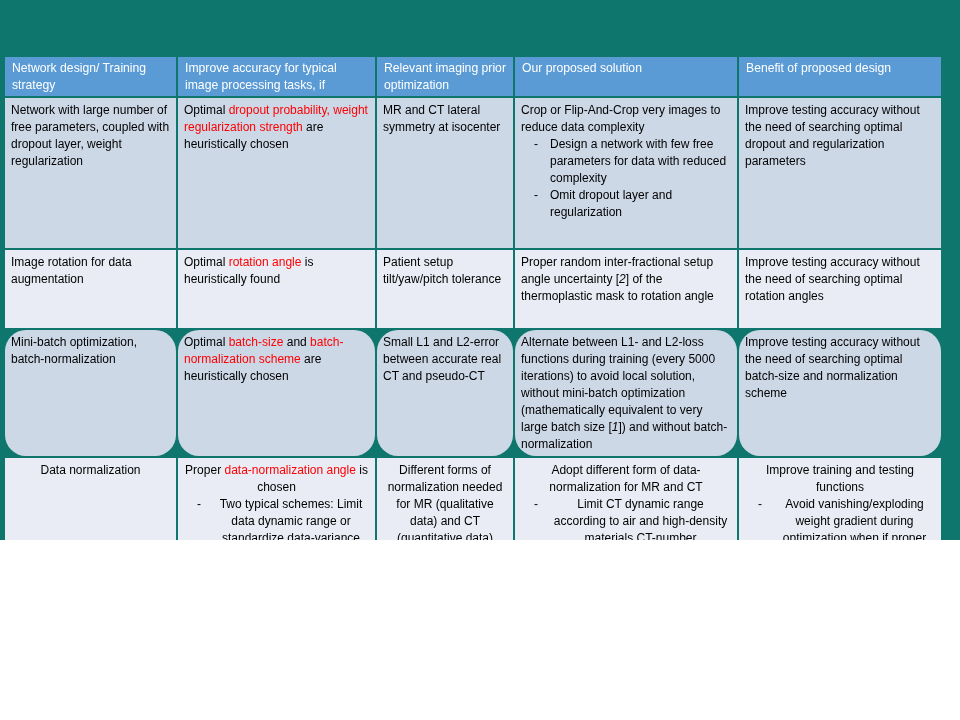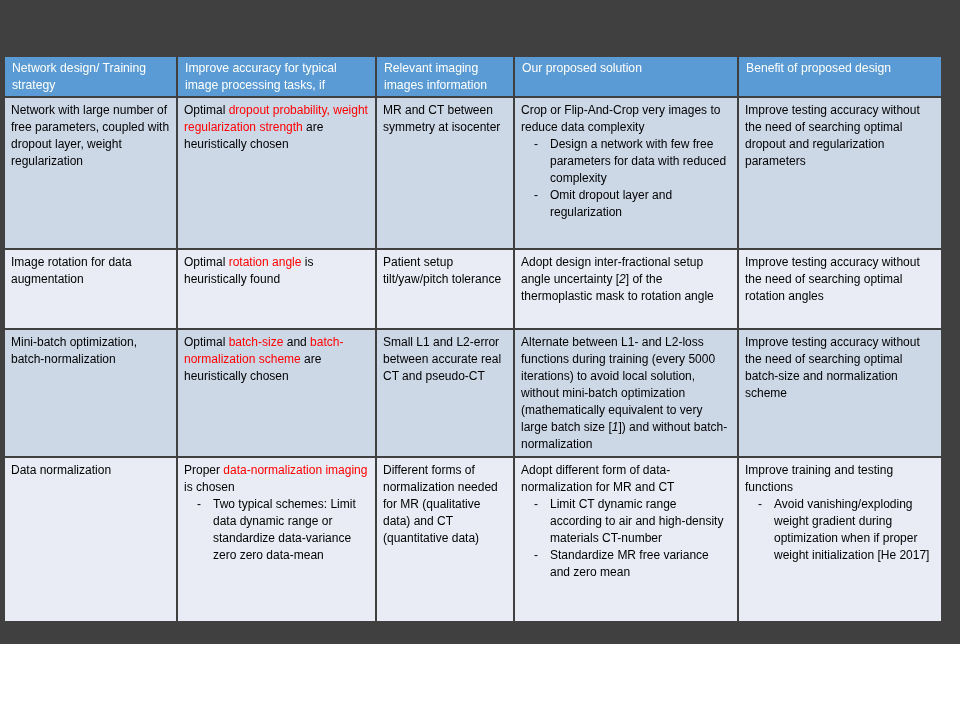--- a/index.html
+++ b/index.html
@@ -3,22 +3,22 @@
 <meta charset="utf-8">
 <style>
   html, body {
     margin: 0;
     padding: 0;
     background: #ffffff;
   }
   .slide {
     position: relative;
     width: 960px;
-    height: 644px;
-    background: #404040;
+    height: 540px;
+    background: #0f766e;
     overflow: hidden;
     font-family: "Liberation Sans", sans-serif;
   }
   table.cmp-table {
     position: absolute;
     left: 3px;
     top: 55px;
     width: 940px;
     border-collapse: separate;
     border-spacing: 2px;
@@ -48,22 +48,22 @@
     color: var(--body-text, #000000);
     font-size: 12px;
     line-height: 17px;
     padding: 4px 6px 3px 6px;
     box-sizing: border-box;
   }
   tbody tr:nth-child(odd) td  { background: var(--band-a, #cdd8e7); }
   tbody tr:nth-child(even) td { background: var(--band-b, #e9ecf4); }
   tbody tr:nth-child(1) td { height: 150px; }
   tbody tr:nth-child(2) td { height: 78px; margin-top: 27px; }
-  tbody tr:nth-child(3) td { height: 121px; }
-  tbody tr:nth-child(4) td { height: 163px; }
+  tbody tr:nth-child(3) td { height: 121px; border-radius: 21px; }
+  tbody tr:nth-child(4) td { height: 163px; text-align: center; }
 
   p.para { margin: 0; }
   .red { color: var(--red, #ff0000); }
   .li {
     position: relative;
     padding-left: 29px;
   }
   .li .dash {
     position: absolute;
     left: 13px;
@@ -79,35 +79,35 @@
       <col class="c1">
         <col class="c2">
         <col class="c3">
         <col class="c4">
         <col class="c5">
     </colgroup>
     <thead>
       <tr id="headerRow">
           <th>Network design/ Training strategy</th>
           <th>Improve accuracy for typical image processing tasks, if</th>
-          <th>Relevant imaging images information</th>
+          <th>Relevant imaging prior optimization</th>
           <th>Our proposed solution</th>
           <th>Benefit of proposed design</th>
         </tr>
     </thead>
     <tbody id="tableBody">
         <tr>
           <td>
             <p class="para"><span>Network with large number of free parameters, coupled with dropout layer, weight regularization</span></p>
           </td>
           <td>
             <p class="para"><span>Optimal </span><span class="red">dropout probability,</span><span> </span><span class="red">weight regularization strength</span><span> are heuristically chosen</span></p>
           </td>
           <td>
-            <p class="para"><span>MR and CT between symmetry at isocenter</span></p>
+            <p class="para"><span>MR and CT lateral symmetry at isocenter</span></p>
           </td>
           <td>
             <p class="para"><span>Crop or Flip-And-Crop very images to reduce data complexity</span></p>
             <div class="li"><span class="dash">-</span><span><span>Design a network with few free parameters for data with reduced complexity</span></span></div>
             <div class="li"><span class="dash">-</span><span><span>Omit dropout layer and regularization</span></span></div>
           </td>
           <td>
             <p class="para"><span>Improve testing accuracy without the need of searching optimal dropout and regularization parameters</span></p>
           </td>
         </tr>
@@ -115,21 +115,21 @@
           <td>
             <p class="para"><span>Image rotation for data augmentation</span></p>
           </td>
           <td>
             <p class="para"><span>Optimal </span><span class="red">rotation angle</span><span> is heuristically found</span></p>
           </td>
           <td>
             <p class="para"><span>Patient setup tilt/yaw/pitch tolerance</span></p>
           </td>
           <td>
-            <p class="para"><span>Adopt design inter-fractional setup angle uncertainty [</span><i>2</i><span>] of the thermoplastic mask to rotation angle</span></p>
+            <p class="para"><span>Proper random inter-fractional setup angle uncertainty [</span><i>2</i><span>] of the thermoplastic mask to rotation angle</span></p>
           </td>
           <td>
             <p class="para"><span>Improve testing accuracy without the need of searching optimal rotation angles</span></p>
           </td>
         </tr>
         <tr>
           <td>
             <p class="para"><span>Mini-batch optimization, batch-normalization</span></p>
           </td>
           <td>
@@ -143,21 +143,21 @@
           </td>
           <td>
             <p class="para"><span>Improve testing accuracy without the need of searching optimal batch-size and normalization scheme</span></p>
           </td>
         </tr>
         <tr>
           <td>
             <p class="para"><span>Data normalization</span></p>
           </td>
           <td>
-            <p class="para"><span>Proper </span><span class="red">data-normalization imaging</span><span> is chosen</span></p>
+            <p class="para"><span>Proper </span><span class="red">data-normalization angle</span><span> is chosen</span></p>
             <div class="li"><span class="dash">-</span><span><span>Two typical schemes: Limit data dynamic range or standardize data-variance zero zero data-mean</span></span></div>
           </td>
           <td>
             <p class="para"><span>Different forms of normalization needed for MR (qualitative data) and CT (quantitative data)</span></p>
           </td>
           <td>
             <p class="para"><span>Adopt different form of data-normalization for MR and CT</span></p>
             <div class="li"><span class="dash">-</span><span><span>Limit CT dynamic range according to air and high-density materials CT-number</span></span></div>
             <div class="li"><span class="dash">-</span><span><span>Standardize MR free variance and zero mean</span></span></div>
           </td>

